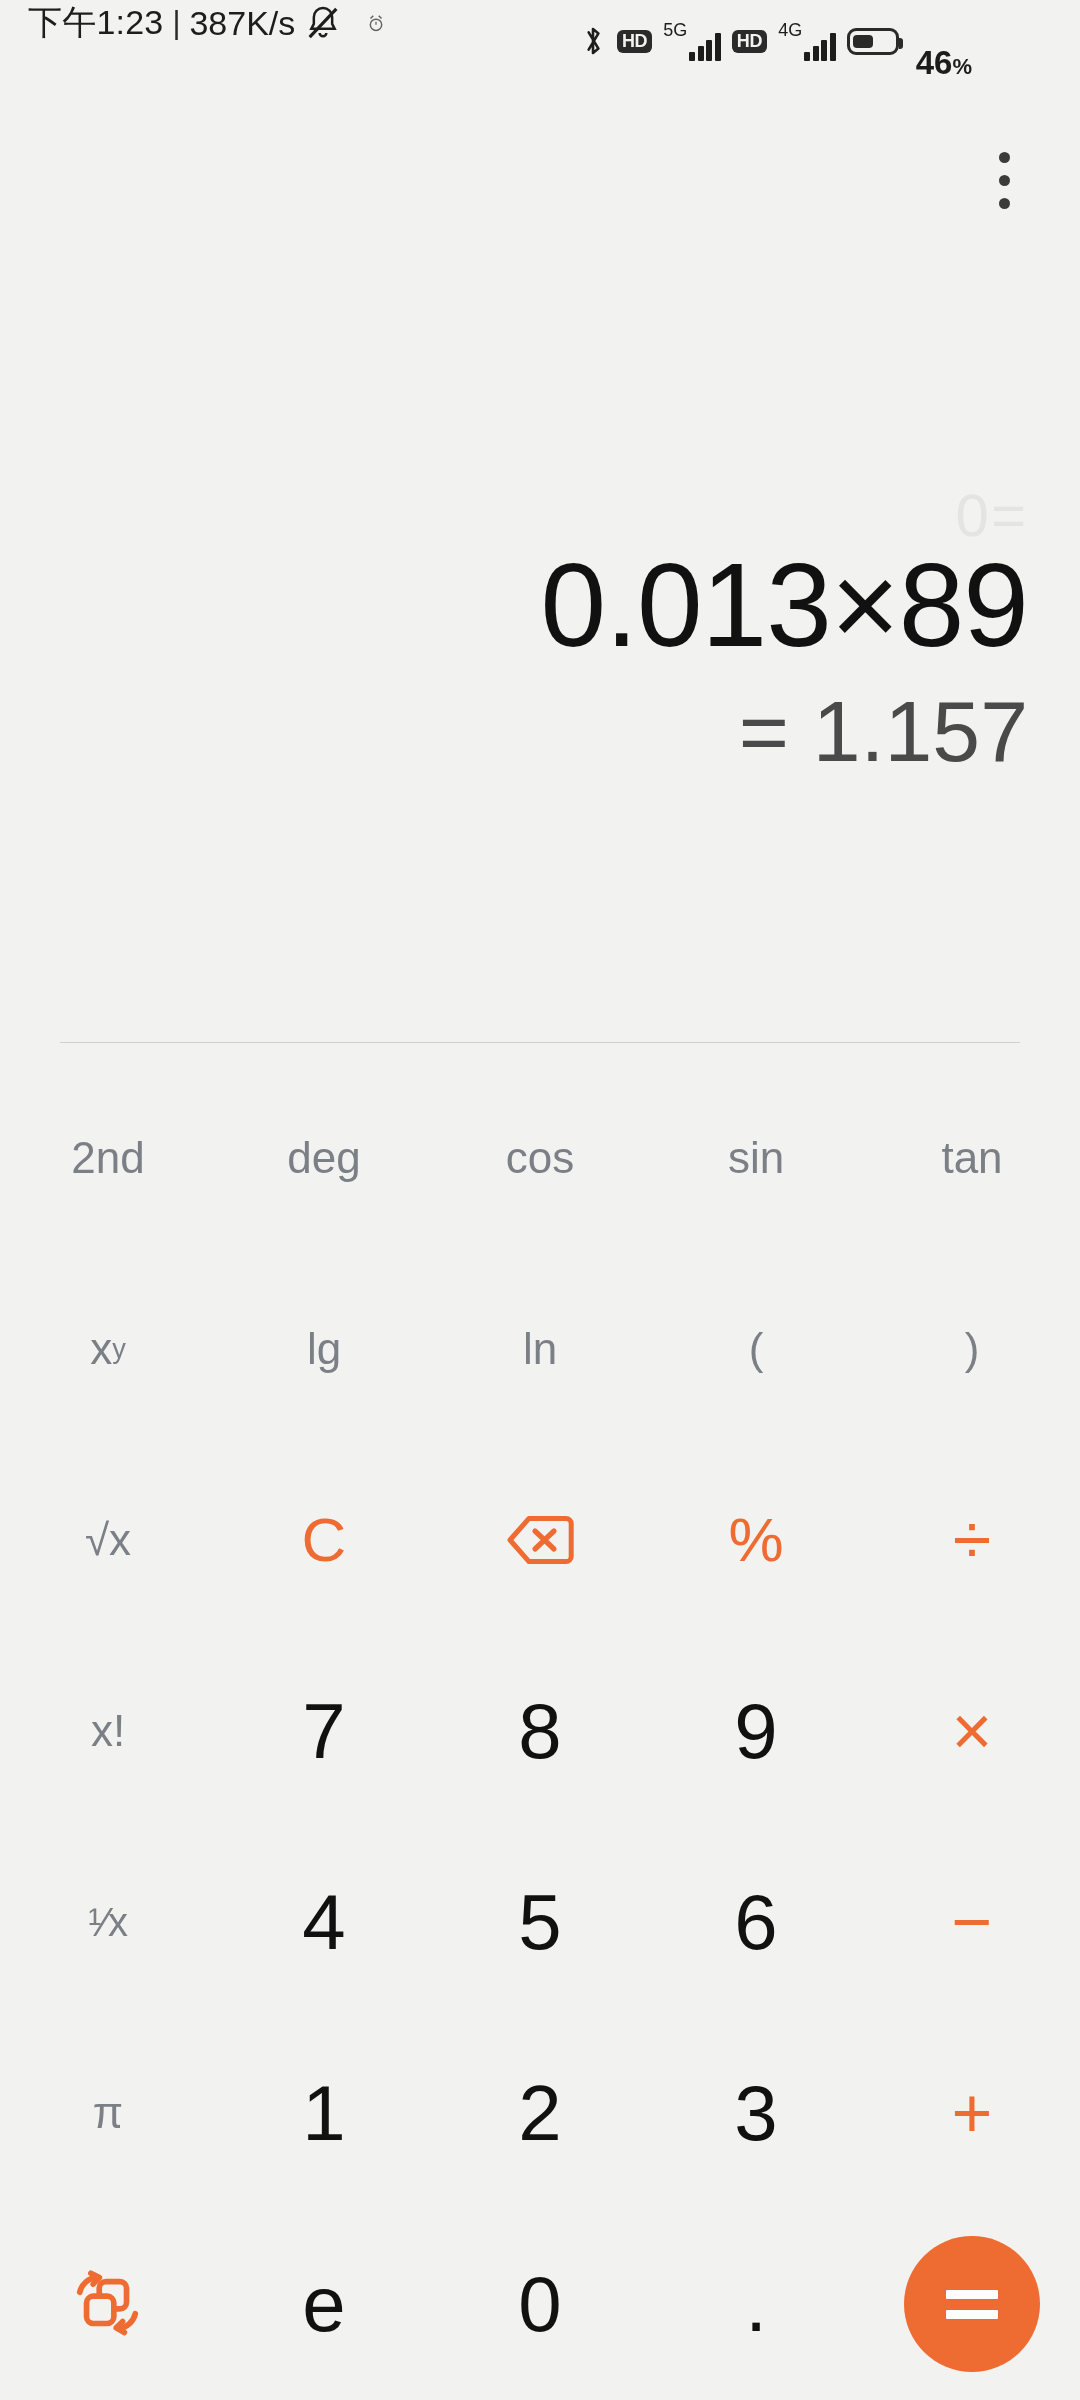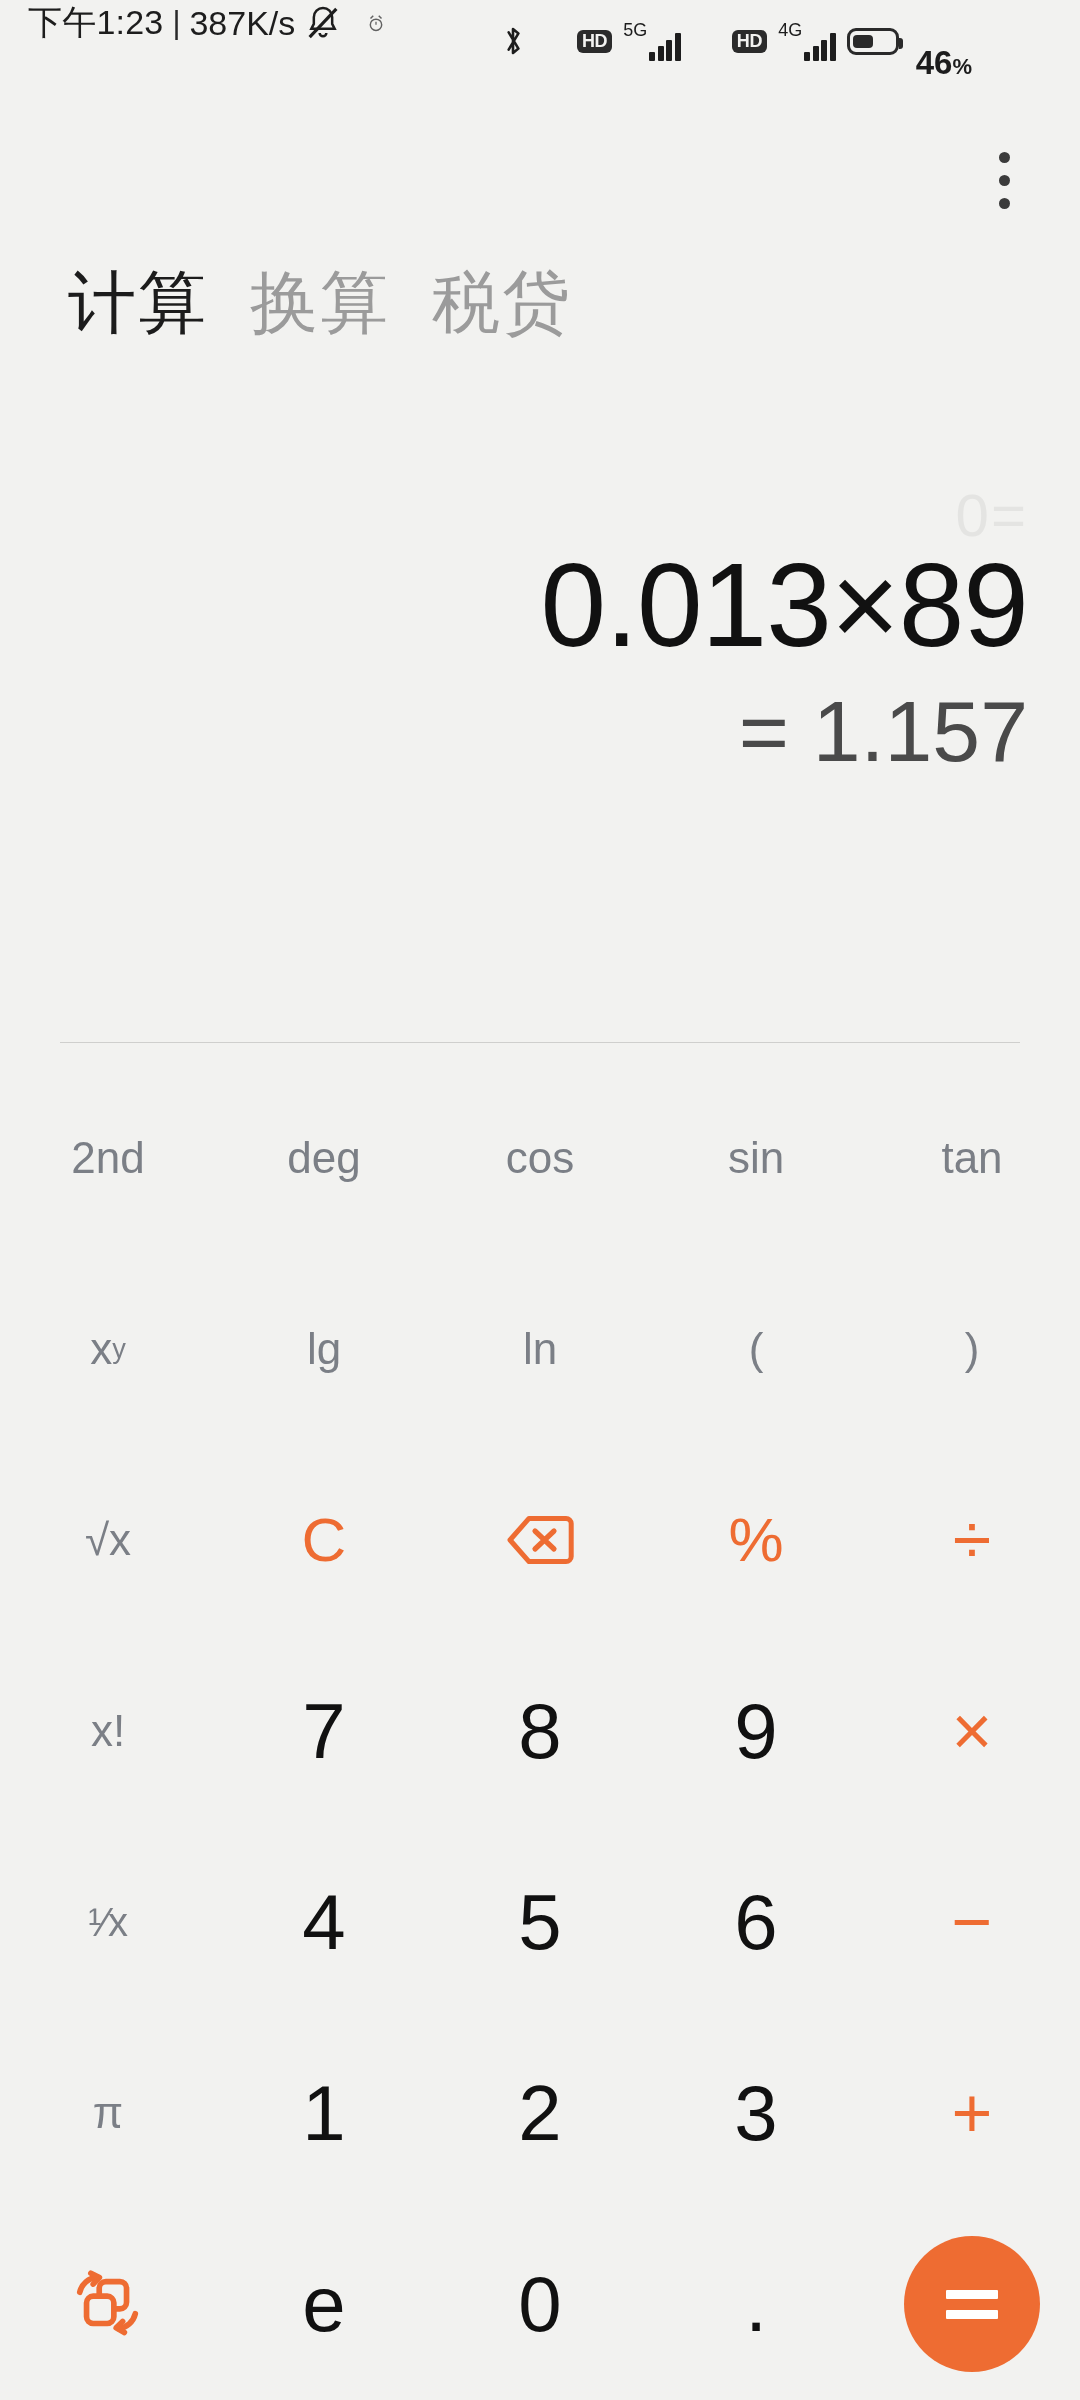--- a/index.html
+++ b/index.html
@@ -35,21 +35,20 @@
   .sb-icon-small { margin-left:22px; display:flex; align-items:center; opacity:.85; }
   .sb-spacer { flex:1; }
   .sb-right { display:flex; align-items:center; gap:11px; }
   .hd-badge {
     background:#2b2b2b; color:#f2f2f0;
     font-size:18px; font-weight:bold;
     border-radius:6px;
     padding:2px 5px 3px 5px;
     line-height:1;
     letter-spacing:-0.3px;
-    margin-left:40px;
   }
   .net-group { display:flex; align-items:flex-end; gap:2px; }
   .net-label { font-size:18px; line-height:1; margin-bottom:22px; font-weight:500; }
   .bars { display:flex; align-items:flex-end; gap:2.5px; height:30px; }
   .bars i { display:block; width:6px; background:#1d1d1d; border-radius:1px; }
   .bars i:nth-child(1){ height:9px; }
   .bars i:nth-child(2){ height:15px; }
   .bars i:nth-child(3){ height:21px; }
   .bars i:nth-child(4){ height:28px; }
   .batt {
@@ -230,25 +229,20 @@
       <span class="batt-pct"><span>46</span><small>%</small></span>
     </div>
   </div>
 
   <div class="overflow">
     <span></span>
     <span></span>
     <span></span>
   </div>
 
-  <div class="tabs">
-    <div class="tab active">计算</div>
-    <div class="tab">换算</div>
-    <div class="tab">税贷</div>
-  </div>
 
   <div class="display">
     <div class="history">0=</div>
     <div class="expression">0.013×89</div>
     <div class="result">= 1.157</div>
   </div>
   <div class="divider"></div>
 
   <div class="keypad">
 

